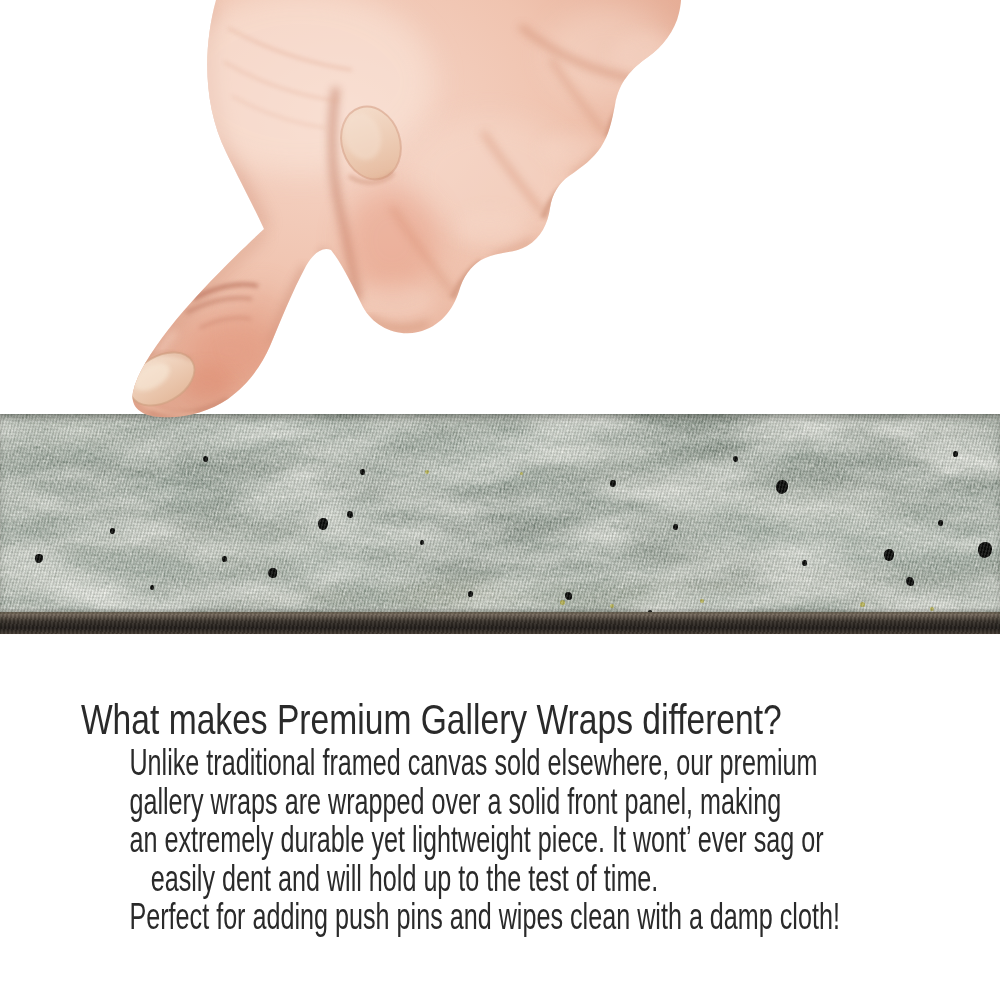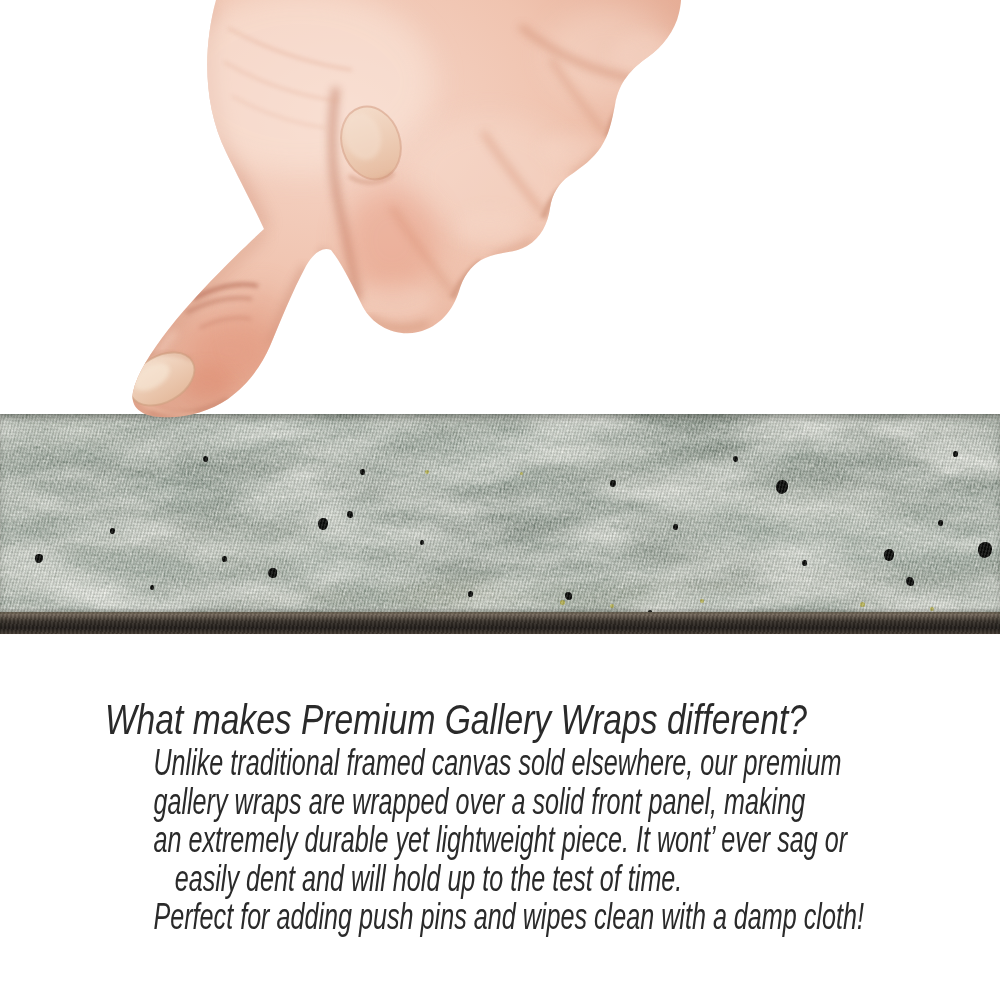--- a/index.html
+++ b/index.html
@@ -52,21 +52,21 @@
     box-shadow:0 -2px 3px rgba(40,40,30,.25);
   }
   .canvas-strip::before{ 
     content:"";position:absolute;inset:0;z-index:6;pointer-events:none;
     box-shadow:inset 0 5px 8px -3px rgba(45,50,42,.55);
   }
 
   
   .info{
     position:absolute;left:0;top:696px;width:809px;z-index:3;text-align:center;
-    color:var(--text-color,#2a2a2a);font-style:italic;padding-left:24px;
+    color:var(--text-color,#2a2a2a);
   }
   .info-heading{
     font-size:42px;line-height:48px;font-weight:400;margin:0;white-space:nowrap;
     transform:scaleX(.80);transform-origin:50% 50%;letter-spacing:0px;
   }
   .info-line{
     font-size:37px;line-height:38.5px;font-weight:400;white-space:nowrap;
     transform:scaleX(.68);transform-origin:50% 50%;
   }
 </style>

